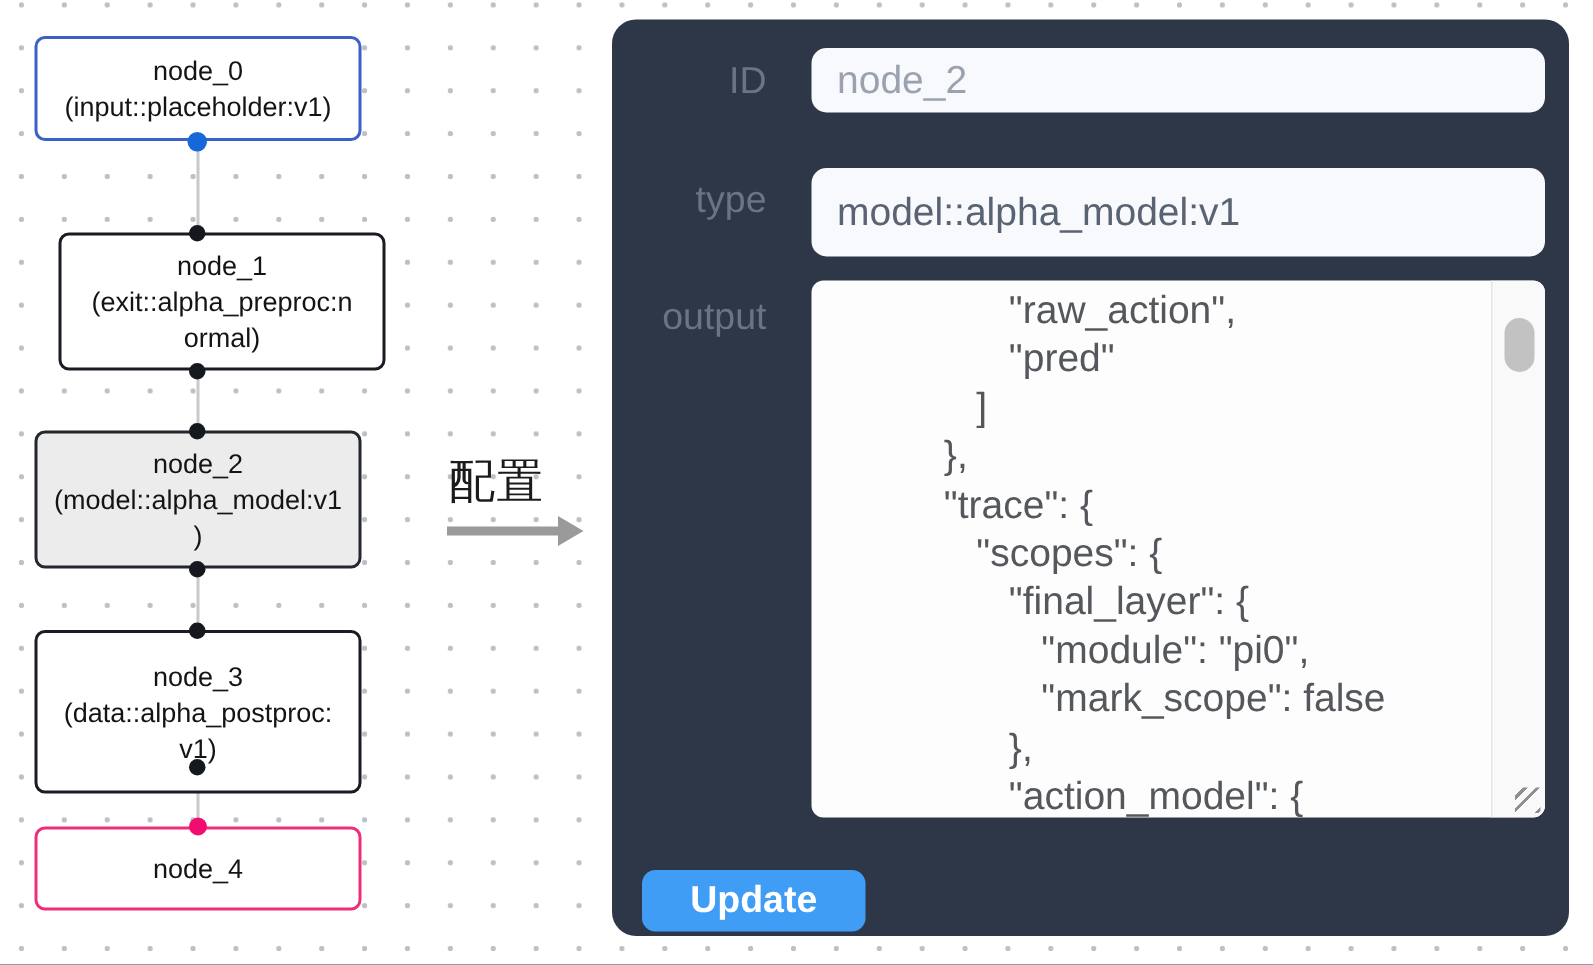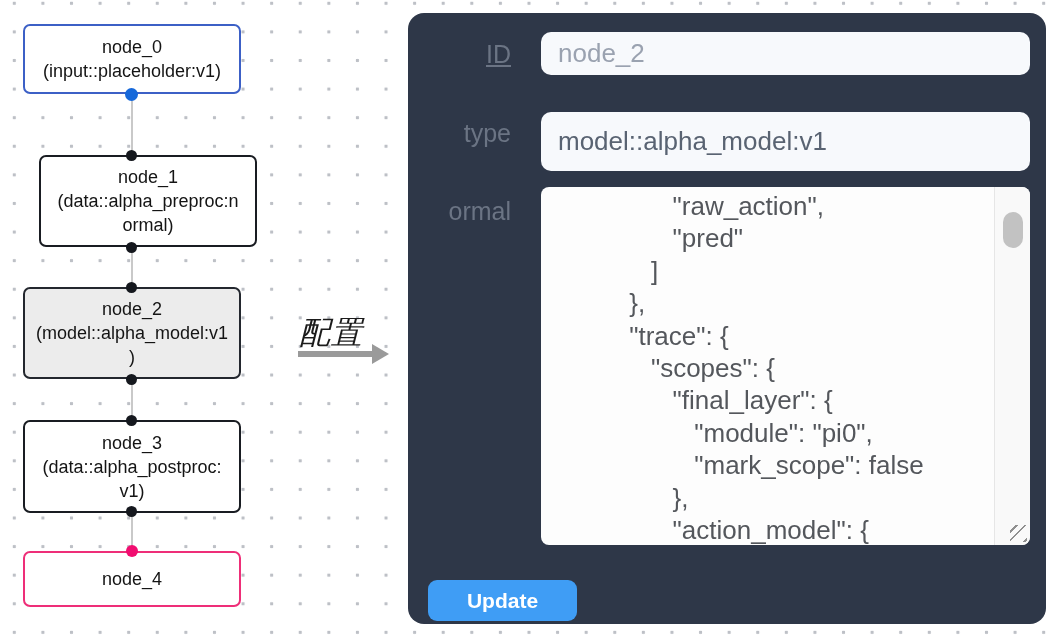--- a/index.html
+++ b/index.html
@@ -44,24 +44,23 @@
   }
   .cdot {
     position: absolute; width: 11px; height: 11px; border-radius: 50%;
     background: #15181e; left: 126px; z-index: 4;
   }
   .cdot-blue { background: var(--c-dot-blue, #1668da); width: 13px; height: 13px; left: 125px; }
   .cdot-pink { background: var(--c-dot-pink, #f10d70); width: 12px; height: 12px; left: 126px; }
 
   
   .edge-label {
-    position: absolute; left: 299px; top: 312px;
+    position: absolute; left: 299px; top: 300px;
     font-size: 31px; color: #1b1b1b; letter-spacing: 1px;
     z-index: 3;
-    font-style: italic;
   }
   .arrow { position: absolute; left: 298px; top: 344px; z-index: 3; }
   .arrow .shaft { position: absolute; left: 0; top: 7px; width: 74px; height: 6px; background: #9a9a9a; }
   .arrow .head {
     position: absolute; left: 74px; top: 0;
     width: 0; height: 0;
     border-left: 17px solid #9a9a9a;
     border-top: 10px solid transparent;
     border-bottom: 10px solid transparent;
   }
@@ -115,21 +114,21 @@
     width: 17px; height: 17px;
     background: repeating-linear-gradient(135deg,
       transparent 0 4px, #8f8f8f 4px 6px,
       transparent 6px 10px, #8f8f8f 10px 12px, transparent 12px 17px);
   }
   .update-btn {
     position: absolute; left: 20px; top: 567px;
     width: 149px; height: 41px;
     background: var(--c-button, #3f9df5);
     border: none; border-radius: 9px;
-    color: #ffffff; font-size: 21px; font-weight: 600;
+    color: #ffffff; font-size: 25px; font-weight: 600;
     font-family: "Liberation Sans", sans-serif;
     display: flex; align-items: center; justify-content: center;
     cursor: pointer;
   }
 </style>
 </head>
 <body>
 
 <div class="dot-grid"></div>
 
@@ -137,29 +136,29 @@
 <div class="edge" style="top:247px; height:40px;"></div>
 <div class="edge" style="top:379px; height:41px;"></div>
 <div class="edge" style="top:511px; height:40px;"></div>
 
 <div class="node node-input" style="top:24px; height:70px;">
   <div class="nline">node_0</div>
   <div class="nline">(input::placeholder:v1)</div>
 </div>
 <div class="node" style="top:155px; height:92px;margin-left:16px;">
   <div class="nline">node_1</div>
-  <div class="nline">(data::alpha_preproc:n</div>
+  <div class="nline">(exit::alpha_preproc:n</div>
   <div class="nline">ormal)</div>
 </div>
 <div class="node node-selected" style="top:287px; height:92px;">
   <div class="nline">node_2</div>
   <div class="nline">(model::alpha_model:v1</div>
   <div class="nline">)</div>
 </div>
-<div class="node" style="top:420px; height:93px;">
+<div class="node" style="top:420px; height:109px;">
   <div class="nline">node_3</div>
   <div class="nline">(data::alpha_postproc:</div>
   <div class="nline">v1)</div>
 </div>
 <div class="node node-output" style="top:551px; height:56px;">
   <div class="nline">node_4</div>
 </div>
 
 <div class="cdot cdot-blue" style="top:88px;"></div>
 <div class="cdot" style="top:149.5px;"></div>
@@ -170,25 +169,25 @@
 <div class="cdot" style="top:505.5px;"></div>
 <div class="cdot cdot-pink" style="top:545px;"></div>
 
 <div class="edge-label">配置</div>
 <div class="arrow">
   <div class="shaft"></div>
     <div class="head"></div>
 </div>
 
 <div class="panel">
-  <div class="field-label" style="top:27px;text-decoration:underline;">ID</div>
+  <div class="field-label" style="top:27px;">ID</div>
   <input class="tbox id-input" type="text" value="node_2" style="">
   <div class="field-label" style="top:106px;">type</div>
   <input class="tbox type-input" type="text" value="model::alpha_model:v1" style="">
-  <div class="field-label" style="top:184px;">ormal</div>
+  <div class="field-label" style="top:184px;">output</div>
 
   <div class="ta-wrap">
     <pre>                "raw_action",
                 "pred"
              ]
           },
           "trace": {
              "scopes": {
                 "final_layer": {
                    "module": "pi0",

